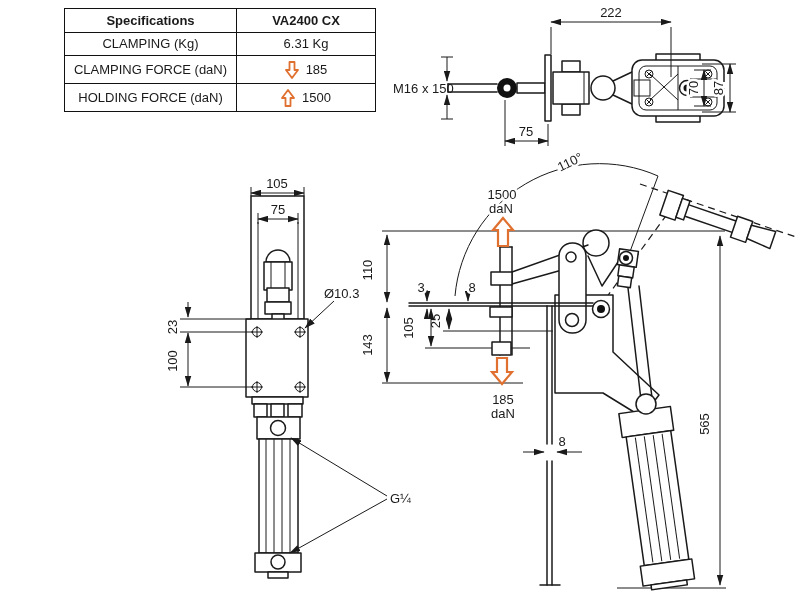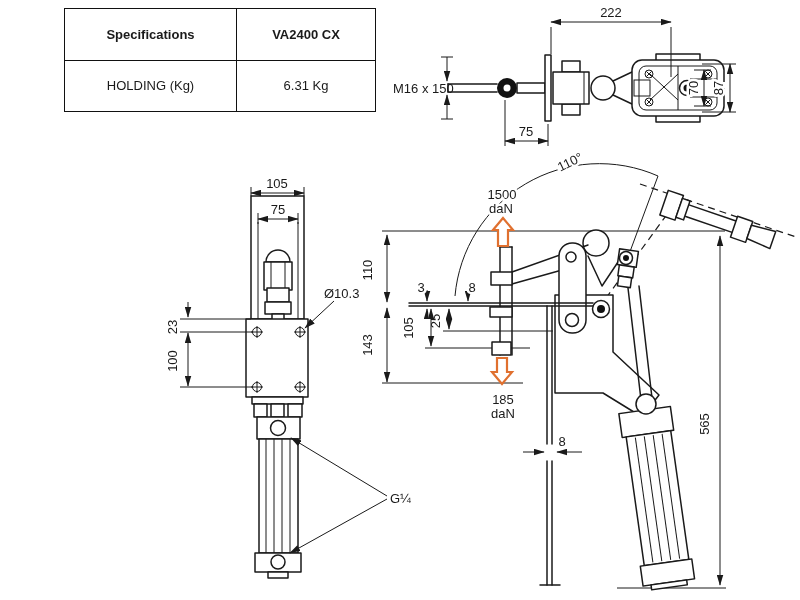--- a/index.html
+++ b/index.html
@@ -42,22 +42,44 @@
     <colgroup>
         <col class="c1">
         <col class="c2">
       </colgroup>
     <tbody>
         <tr>
       <td class="hdr">Specifications</td>
       <td class="hdr">VA2400 CX</td>
     </tr>
     <tr>
-      <td>HOLDING (Kg)</td>
+      <td>CLAMPING (Kg)</td>
       <td>6.31 Kg</td>
+    </tr>
+    <tr>
+      <td>CLAMPING FORCE (daN)</td>
+      <td>
+        <span class="force-cell">
+          <svg width="14" height="18" viewBox="0 0 14 18">
+            <polygon points="4.5,1 9.5,1 9.5,9 13,9 7,17 1,9 4.5,9" fill="#ffffff" stroke="#E0702F" stroke-width="1.8" stroke-linejoin="round"></polygon>
+          </svg>
+          <span>185</span>
+        </span>
+      </td>
+    </tr>
+    <tr>
+      <td>HOLDING FORCE (daN)</td>
+      <td>
+        <span class="force-cell">
+          <svg width="14" height="18" viewBox="0 0 14 18">
+            <polygon points="7,1 13,9 9.5,9 9.5,17 4.5,17 4.5,9 1,9" fill="#ffffff" stroke="#E0702F" stroke-width="1.8" stroke-linejoin="round"></polygon>
+          </svg>
+          <span>1500</span>
+        </span>
+      </td>
     </tr>
   </tbody>
     </table>
 
   <svg id="drawing" width="800" height="600" viewBox="0 0 800 600">
     <defs>
       <marker id="ae" viewBox="0 0 10 6" refX="9.3" refY="3" markerWidth="11" markerHeight="7" orient="auto">
         <path d="M0,0 L10,3 L0,6 Z" fill="#1a1a1a"></path>
       </marker>
       <marker id="as" viewBox="0 0 10 6" refX="9.3" refY="3" markerWidth="11" markerHeight="7" orient="auto-start-reverse">

